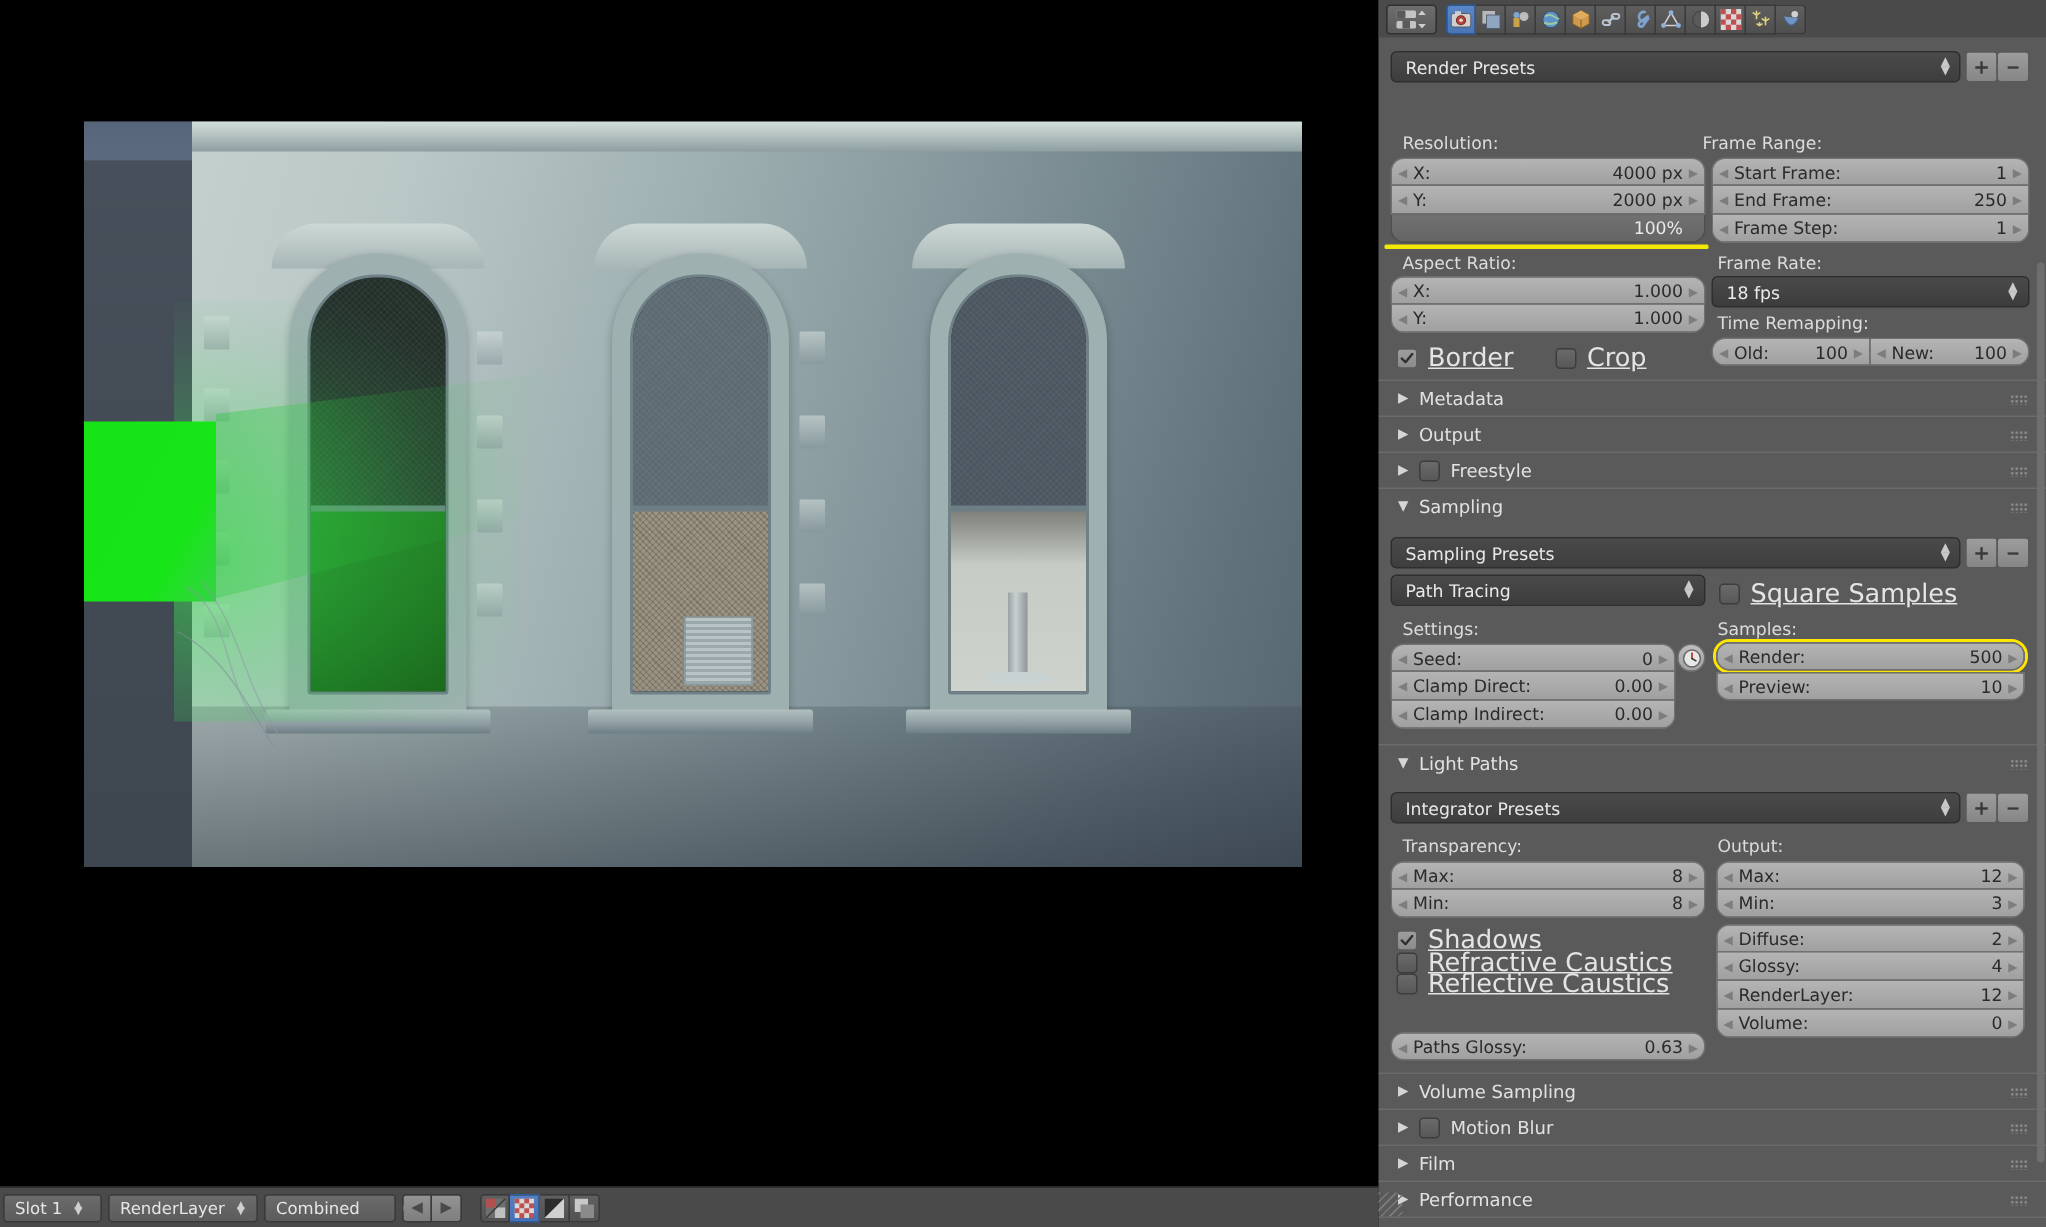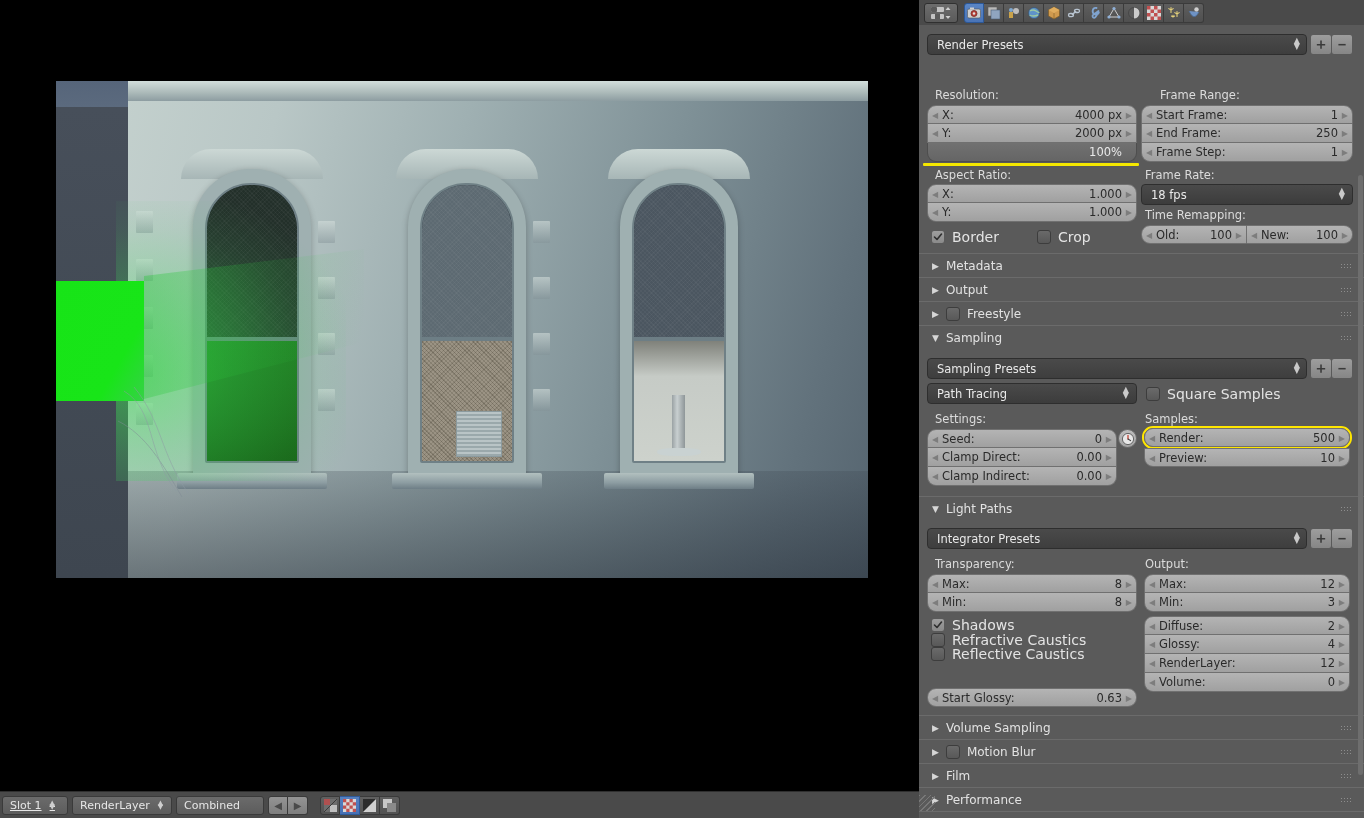--- a/index.html
+++ b/index.html
@@ -229,21 +229,21 @@
   }
 
   .cbox-row { display:flex; align-items:center; gap:7px; }
   .cbox {
     width: 14px; height: 14px; border-radius: 3px;
     background: linear-gradient(180deg,#6a6a6a,#585858);
     border: 1px solid #3d3d3d;
     display:flex; align-items:center; justify-content:center;
   }
   .cbox.checked { background: linear-gradient(180deg,#9e9e9e,#8a8a8a); border-color:#5a5a5a; }
-  .cbox-label { color:#e4e4e4; font-size:14px; }
+  .cbox-label { color:#e4e4e4; font-size:17px;text-decoration:underline; }
 
   .panel-head {
     height: 24px; border-top: 1px solid #6b6b6b;
     display:flex; align-items:center; gap: 7px; padding-left: 13px;
     color: #e2e2e2; font-size: 12px;
     position: relative;
   }
   .tri { font-size: 9px; color: #d6d6d6; }
   .grip {
     position:absolute; right: 12px; top: 9px;
@@ -336,21 +336,21 @@
 
       <svg class="rnd-wire" viewBox="0 0 120 120">
         <path d="M8,10 C40,30 30,70 60,110" stroke="#8e9aa4" stroke-width="1" fill="none"></path>
         <path d="M18,6 C46,40 44,72 72,112" stroke="#8e9aa4" stroke-width="1" fill="none"></path>
         <path d="M2,40 C30,54 46,82 66,116" stroke="#7f8b95" stroke-width="1" fill="none"></path>
       </svg>
     </div>
   </div>
 
   <div id="bottom-bar">
-    <div class="bb-dropdown" style="width:66px;text-decoration:underline;">
+    <div class="bb-dropdown" style="width:66px;">
       <span>Slot 1</span>
       <span class="bb-dd-arrows">
           <span>▲</span>
           <span>▼</span>
         </span>
     </div>
     <div class="bb-dropdown" style="width:100px;">
       <span>RenderLayer</span>
       <span class="bb-dd-arrows">
           <span>▲</span>
@@ -572,21 +572,21 @@
               <path d="M1.5,5 L4,7.5 L8.5,2" stroke="#2f2f2f" stroke-width="1.6" fill="none" stroke-linecap="round" stroke-linejoin="round"></path>
             </svg>
         </span>
         <span class="cbox-label">Border</span>
       </div>
       <div class="wrow cbox-row" style="left:118px; top:204px;">
         <span class="cbox"></span>
         <span class="cbox-label">Crop</span>
       </div>
 
-      <div class="wrow label-static" style="left:241px; top:63px;">Frame Range:</div>
+      <div class="wrow label-static" style="left:216px; top:63px;">Frame Range:</div>
       <div class="wrow" style="left:222px; top:80px; width:212px;">
         <div class="numfield rnd-top">
           <span class="nf-arrow l">◀</span>
           <span class="nf-label">Start Frame:</span>
           <span class="nf-val">1</span>
           <span class="nf-arrow r">▶</span>
         </div>
         <div class="numfield rnd-mid">
           <span class="nf-arrow l">◀</span>
           <span class="nf-label">End Frame:</span>
@@ -783,21 +783,21 @@
         <span class="cbox"></span>
         <span class="cbox-label">Reflective Caustics</span>
       </div>
       <div class="wrow cbox-row" style="left:12px; top:607px;">
         <span class="cbox"></span>
         <span class="cbox-label">Refractive Caustics</span>
       </div>
       <div class="wrow" style="left:8px; top:663px; width:210px;">
         <div class="numfield rnd-all">
           <span class="nf-arrow l">◀</span>
-          <span class="nf-label">Start Glossy:</span>
+          <span class="nf-label">Paths Glossy:</span>
           <span class="nf-val">0.63</span>
           <span class="nf-arrow r">▶</span>
         </div>
       </div>
 
       <div class="wrow label-static" style="left:226px; top:532px;">Output:</div>
       <div class="wrow" style="left:225px; top:549px; width:206px;">
         <div class="numfield rnd-top">
           <span class="nf-arrow l">◀</span>
           <span class="nf-label">Max:</span>

